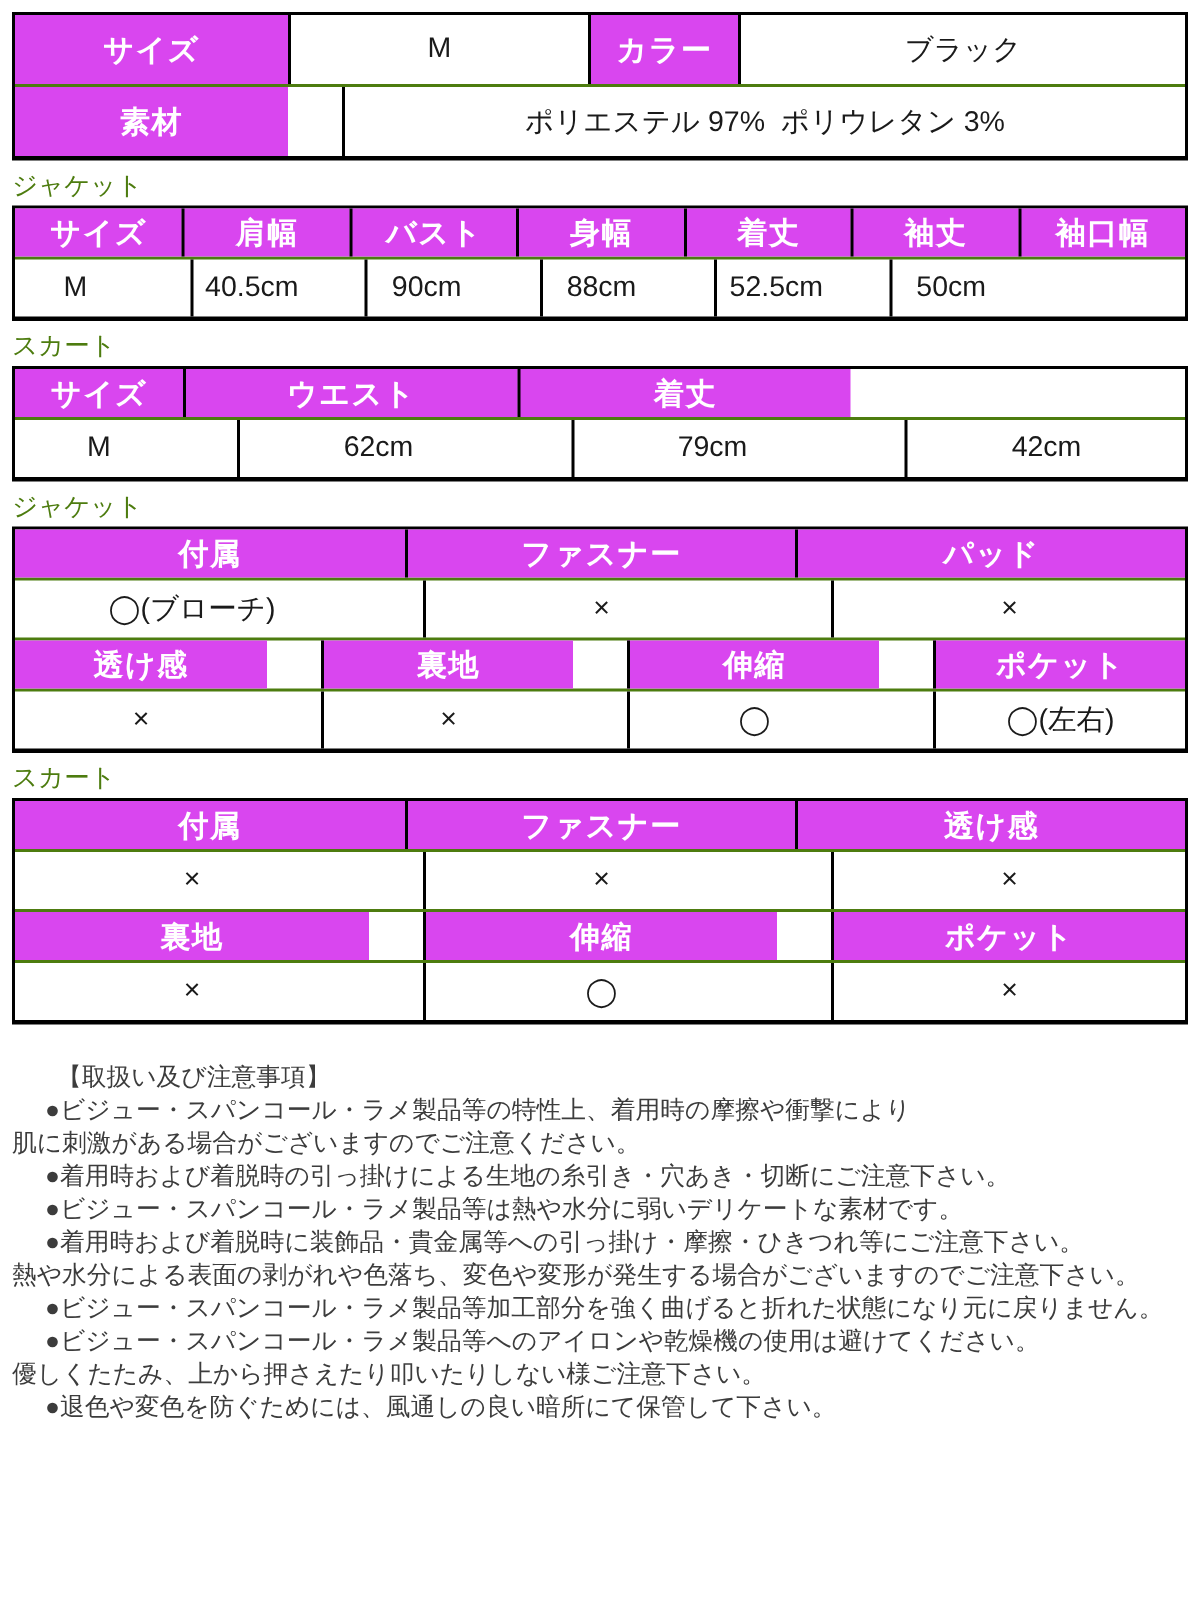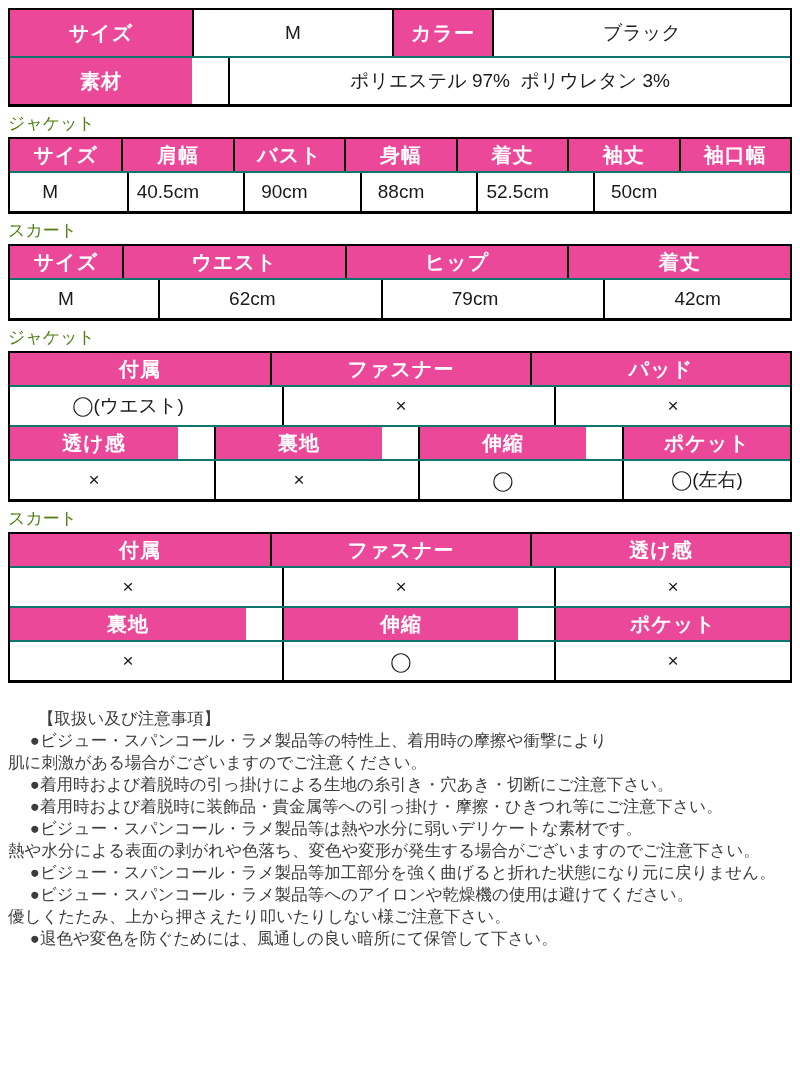--- a/index.html
+++ b/index.html
@@ -6,28 +6,28 @@
   body {
     width: 800px; height: 1067px;
     font-family: "Liberation Sans", "DejaVu Sans", sans-serif;
     -webkit-font-smoothing: antialiased;
   }
   .page { padding: 8px; box-sizing: border-box; width: 800px; }
 
   
   .tbl { border: 2px solid #000; border-bottom-width: 3px; background: #fff; }
   .row { display: grid; }
-  .row + .row { border-top: 2px solid #0f766e; gap: 36px; }
+  .row + .row { border-top: 2px solid #4d7c0f; gap: 36px; }
   .cell {
     display: flex; align-items: center; justify-content: center;
     overflow: hidden; white-space: pre-wrap; text-align: center;
     box-sizing: border-box;
   }
   .cell + .cell { border-left: 2px solid #000; }
-  .hdr { background: #ec4899; color: #ffffff; font-weight: bold; font-size: 20px; letter-spacing: 1px; }
+  .hdr { background: #d946ef; color: #ffffff; font-weight: bold; font-size: 20px; letter-spacing: 1px; }
   .val { color: #1a1a1a; font-size: 19px; }
 
   
   .h-big  { height: 46px; }
   .h-head { height: 32px; }
   .h-val  { height: 38px; }
 
   
   .cols-a1 { grid-template-columns: 182px 200px 100px 1fr; }
   .cols-a2 { grid-template-columns: 182px 1fr; }
@@ -82,40 +82,39 @@
       <div class="cell val">52.5cm</div>
       <div class="cell val">50cm</div>
     </div>
   </div>
 
   <div class="lbl">スカート</div>
   <div class="tbl">
     <div class="row cols-sk h-head">
       <div class="cell hdr">サイズ</div>
       <div class="cell hdr">ウエスト</div>
-      <div class="cell hdr">ヒップ</div>
       <div class="cell hdr">着丈</div>
     </div>
     <div class="row cols-sk h-val">
       <div class="cell val">M</div>
       <div class="cell val">62cm</div>
       <div class="cell val">79cm</div>
       <div class="cell val">42cm</div>
     </div>
   </div>
 
   <div class="lbl">ジャケット</div>
   <div class="tbl">
     <div class="row cols-3 h-head">
       <div class="cell hdr">付属</div>
       <div class="cell hdr">ファスナー</div>
       <div class="cell hdr">パッド</div>
     </div>
     <div class="row cols-3 h-val">
-      <div class="cell val">◯(ウエスト)</div>
+      <div class="cell val">◯(ブローチ)</div>
       <div class="cell val">×</div>
       <div class="cell val">×</div>
     </div>
     <div class="row cols-4 h-head">
       <div class="cell hdr">透け感</div>
       <div class="cell hdr">裏地</div>
       <div class="cell hdr">伸縮</div>
       <div class="cell hdr">ポケット</div>
     </div>
     <div class="row cols-4 h-val">
@@ -148,22 +147,22 @@
       <div class="cell val">◯</div>
       <div class="cell val">×</div>
     </div>
   </div>
 
   <div class="notes">
     <div class="note-title">【取扱い及び注意事項】</div>
     <div class="note-bullet">●ビジュー・スパンコール・ラメ製品等の特性上、着用時の摩擦や衝撃により</div>
     <div class="note-cont">肌に刺激がある場合がございますのでご注意ください。</div>
     <div class="note-bullet">●着用時および着脱時の引っ掛けによる生地の糸引き・穴あき・切断にご注意下さい。</div>
+    <div class="note-bullet">●ビジュー・スパンコール・ラメ製品等は熱や水分に弱いデリケートな素材です。</div>
     <div class="note-bullet">●着用時および着脱時に装飾品・貴金属等への引っ掛け・摩擦・ひきつれ等にご注意下さい。</div>
-    <div class="note-bullet">●ビジュー・スパンコール・ラメ製品等は熱や水分に弱いデリケートな素材です。</div>
     <div class="note-cont">熱や水分による表面の剥がれや色落ち、変色や変形が発生する場合がございますのでご注意下さい。</div>
     <div class="note-bullet">●ビジュー・スパンコール・ラメ製品等加工部分を強く曲げると折れた状態になり元に戻りません。</div>
     <div class="note-bullet">●ビジュー・スパンコール・ラメ製品等へのアイロンや乾燥機の使用は避けてください。</div>
     <div class="note-cont">優しくたたみ、上から押さえたり叩いたりしない様ご注意下さい。</div>
     <div class="note-bullet">●退色や変色を防ぐためには、風通しの良い暗所にて保管して下さい。</div>
   </div>
 
 </div>
 
 </body></html>

